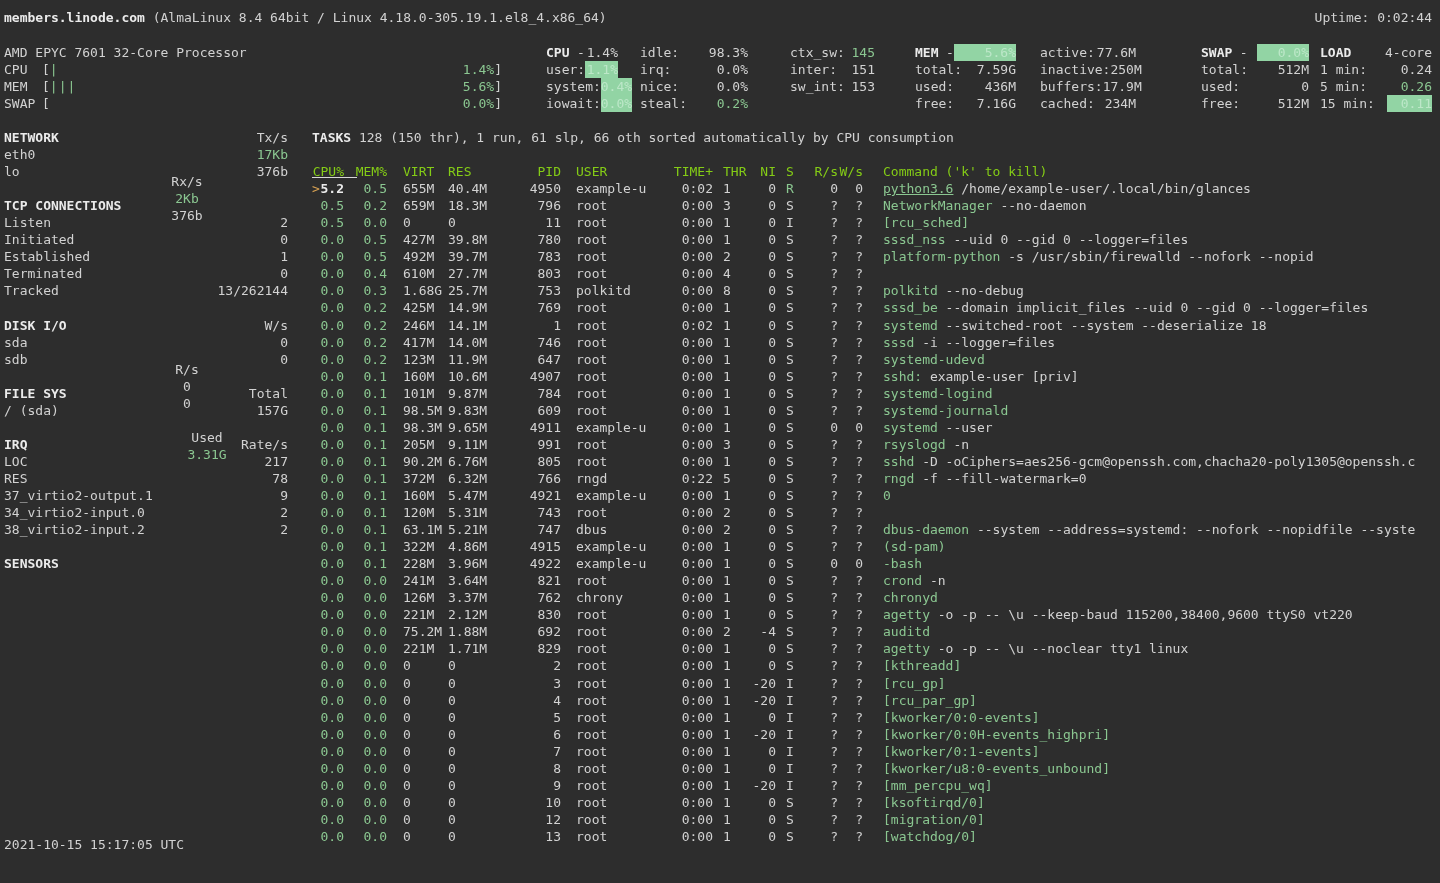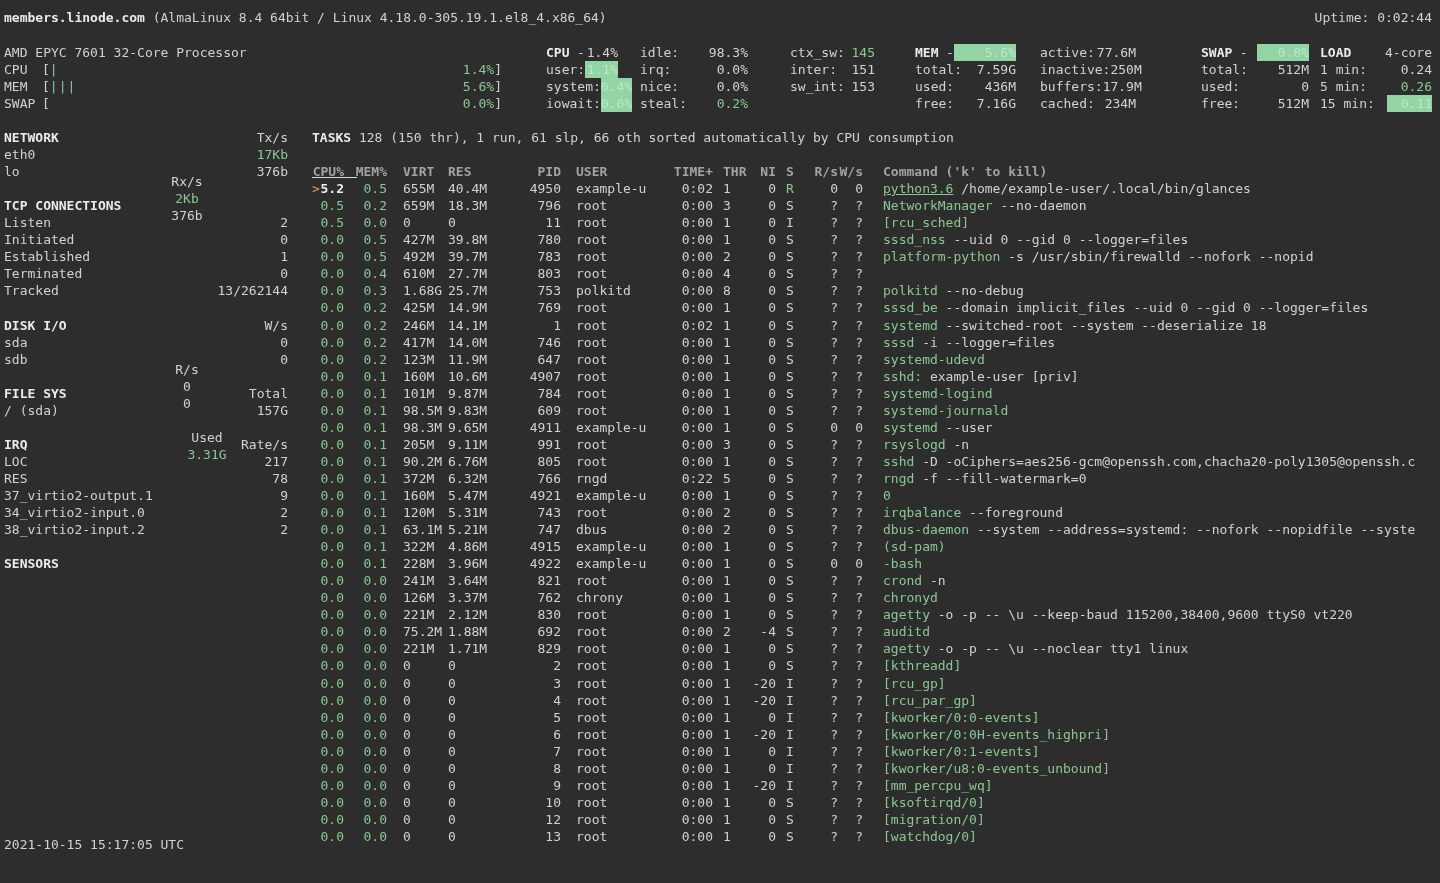--- a/index.html
+++ b/index.html
@@ -63,21 +63,21 @@
   .cpid{width:60px;text-align:right;}
   .cuser{width:92px;margin-left:15px;}
   .ctime{width:45px;text-align:right;}
   .cthr{width:20px;margin-left:10px;}
   .cni{width:33px;text-align:right;}
   .cs{width:15px;margin-left:10px;}
   .crs{width:37px;text-align:right;}
   .cws{width:25px;text-align:right;}
   .ccmd{margin-left:20px;flex:1;overflow:hidden;}
   .cmd-name{color:#8bc791;}
-  #table-header{position:relative;color:#a3a3a3;font-weight:bold;}
+  #table-header{position:relative;color:#84cc16;font-weight:normal;}
   #sort-underline{position:absolute;left:0;top:14px;width:45px;border-bottom:1px solid #d8d8d8;}
 
   #timestamp{position:absolute;left:4px;top:836px;}
 </style>
 </head>
 <body>
 
 <div id="screen">
 
   <div id="titlebar" class="line">
@@ -575,21 +575,20 @@
           <span class="c cvirt">120M</span>
           <span class="c cres">5.31M</span>
           <span class="c cpid">743</span>
           <span class="c cuser">root</span>
           <span class="c ctime">0:00</span>
           <span class="c cthr">2</span>
           <span class="c cni">0</span>
           <span class="c cs">S</span>
           <span class="c crs">?</span>
           <span class="c cws">?</span>
-          <span class="c ccmd"><span class="cmd-name">irqbalance</span><span> --foreground</span></span>
         </div>
 
         <div class="prow">
           <span class="c ccpu green"><span class="cursor orange"></span><span>0.0</span></span>
           <span class="c cmem green">0.1</span>
           <span class="c cvirt">63.1M</span>
           <span class="c cres">5.21M</span>
           <span class="c cpid">747</span>
           <span class="c cuser">dbus</span>
           <span class="c ctime">0:00</span>

